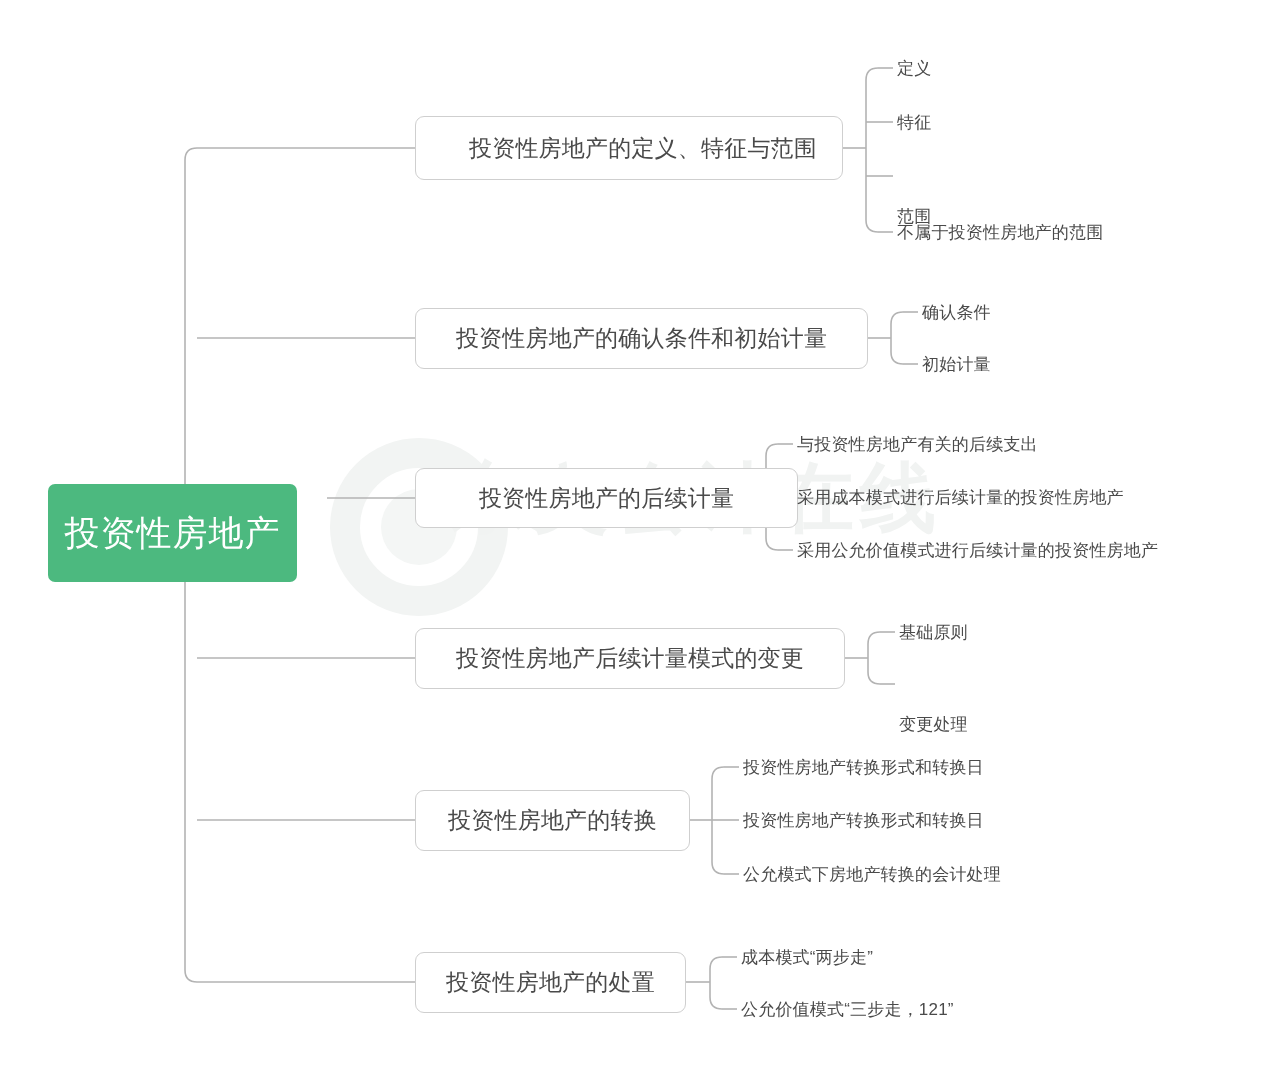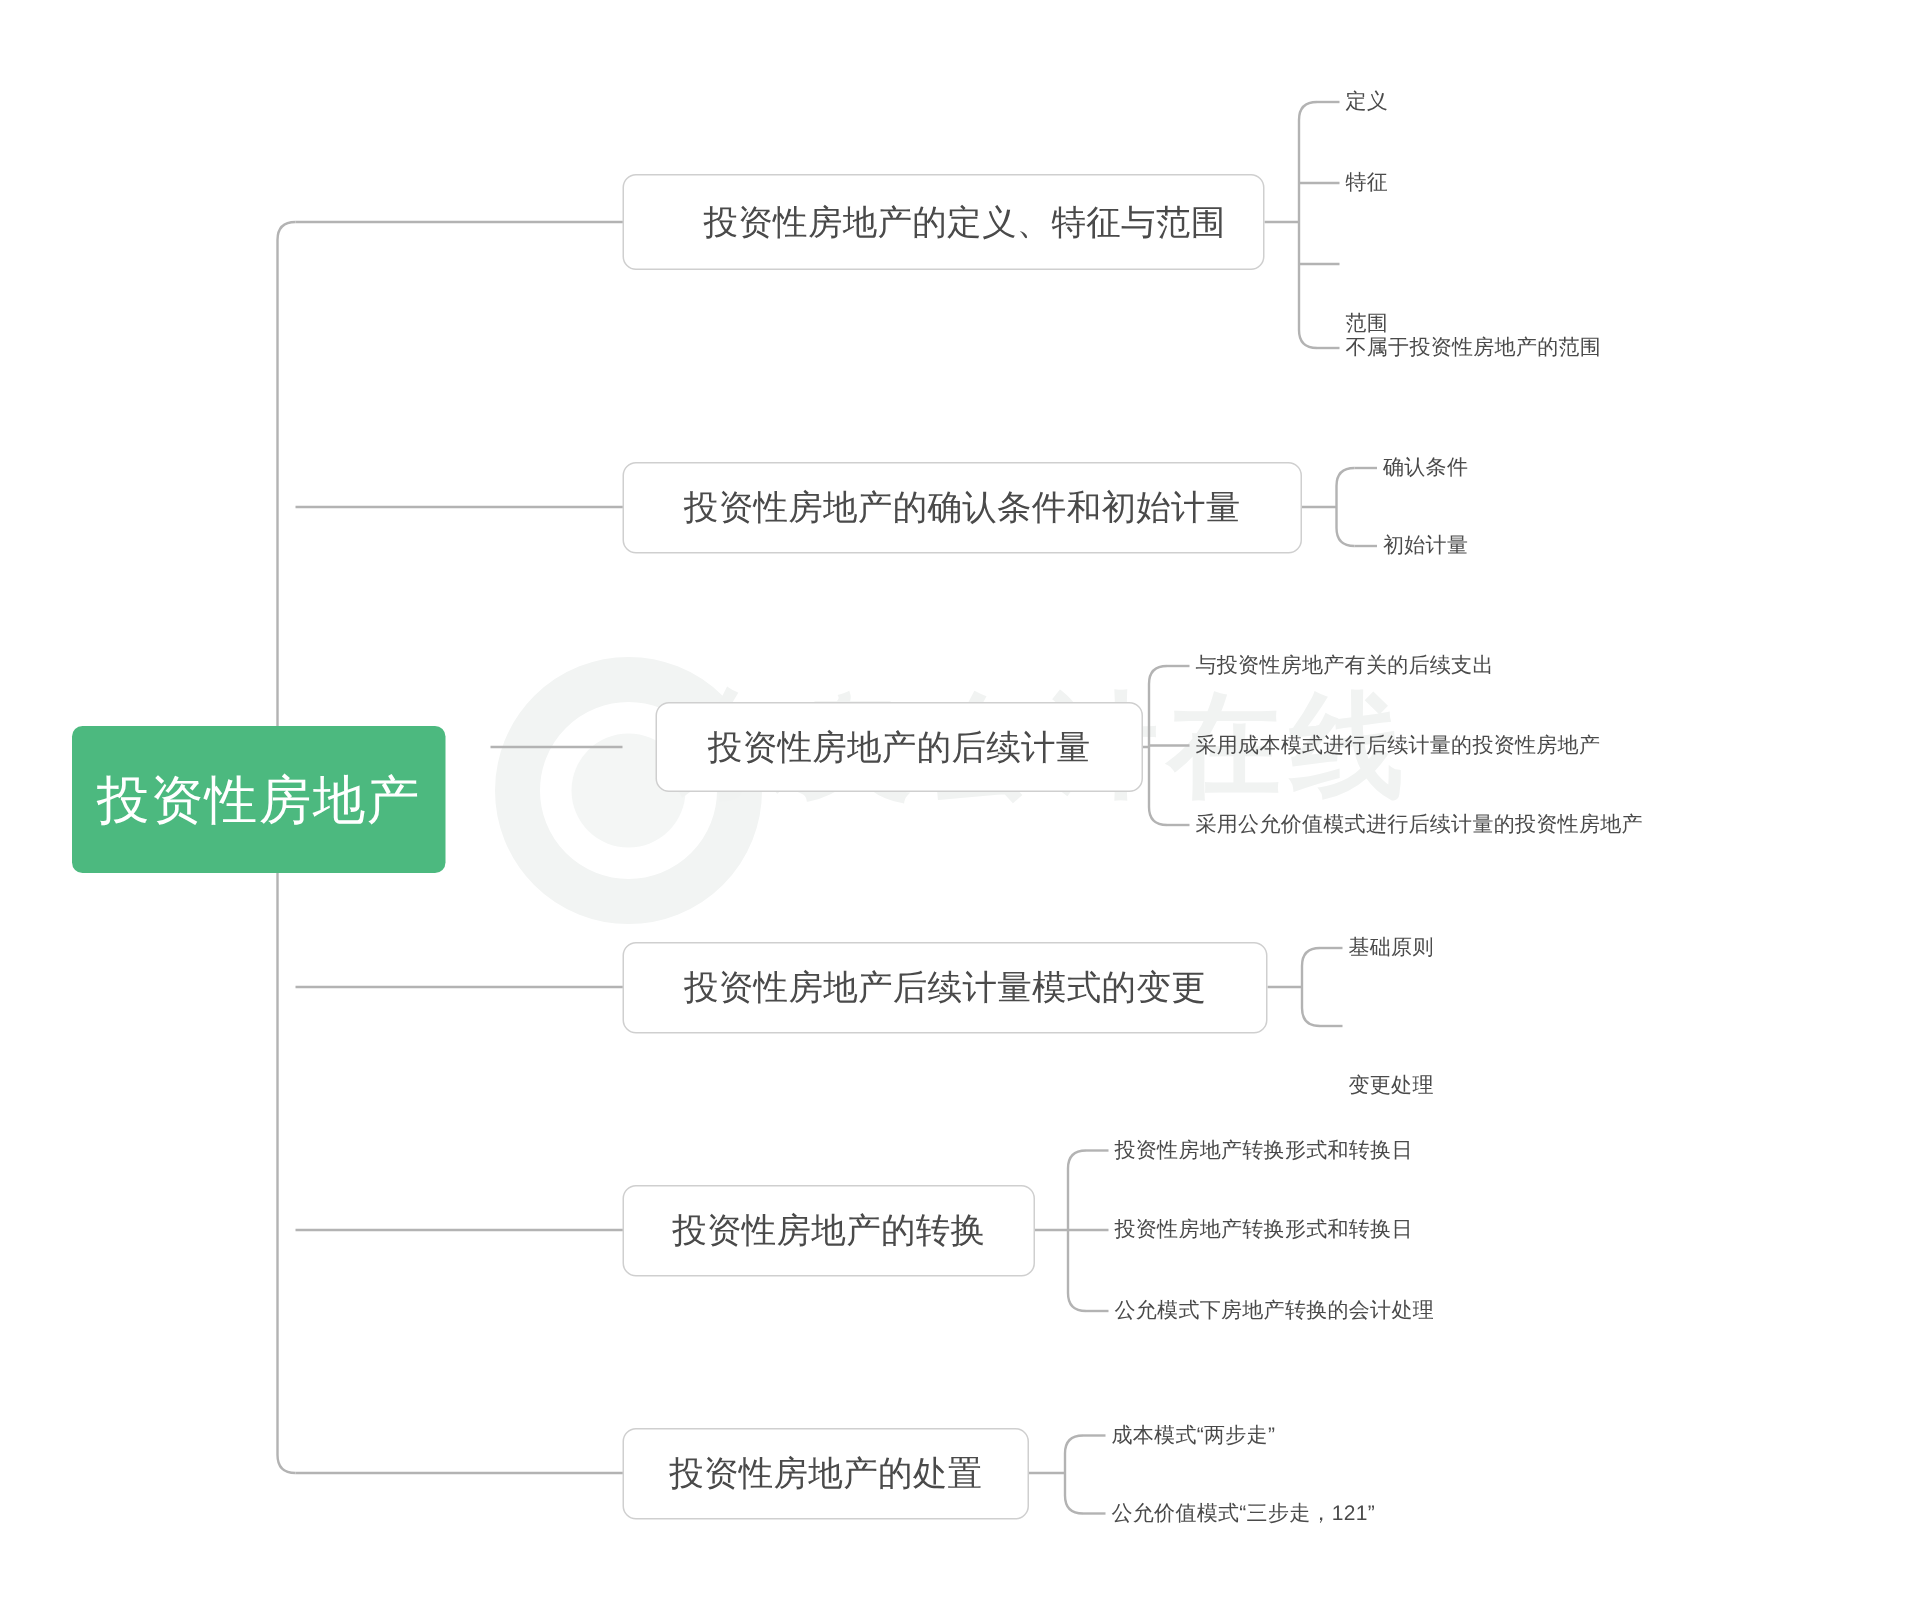--- a/index.html
+++ b/index.html
@@ -122,21 +122,21 @@
     color: #4a4a4a;
     font-size: 23px;
     white-space: nowrap;
     letter-spacing: 0.2px;
   }
 
   
   .leaf {
     position: absolute;
     color: #4a4a4a;
-    font-size: 14px;
+    font-size: 17px;
     white-space: nowrap;
     letter-spacing: 0.2px;
     z-index: 2;
     transform: translateY(-50%);
   }
 </style>
 </head>
 <body>
 
 <div id="canvas">
@@ -203,21 +203,21 @@
   <div class="leaf" style="left:897px; top:122px;">特征</div>
   <div class="leaf" style="left:897px; top:176px;margin-top:40px;">范围</div>
   <div class="leaf" style="left:897px; top:232px;">不属于投资性房地产的范围</div>
 
   <div class="branch-box" style="left:415px; top:308px; width:453px; height:61px;">
     <span class="branch-label">投资性房地产的确认条件和初始计量</span>
   </div>
   <div class="leaf" style="left:922px; top:312px;">确认条件</div>
   <div class="leaf" style="left:922px; top:364px;">初始计量</div>
 
-  <div class="branch-box" style="left:437px; top:468px; width:325px; height:60px;">
+  <div class="branch-box" style="left:415px; top:468px; width:383px; height:60px;">
     <span class="branch-label">投资性房地产的后续计量</span>
   </div>
   <div class="leaf" style="left:797px; top:444px;">与投资性房地产有关的后续支出</div>
   <div class="leaf" style="left:797px; top:497px;">采用成本模式进行后续计量的投资性房地产</div>
   <div class="leaf" style="left:797px; top:550px;text-align:right;">采用公允价值模式进行后续计量的投资性房地产</div>
 
   <div class="branch-box" style="left:415px; top:628px; width:430px; height:61px;">
     <span class="branch-label">投资性房地产后续计量模式的变更</span>
   </div>
   <div class="leaf" style="left:899px; top:632px;">基础原则</div>

